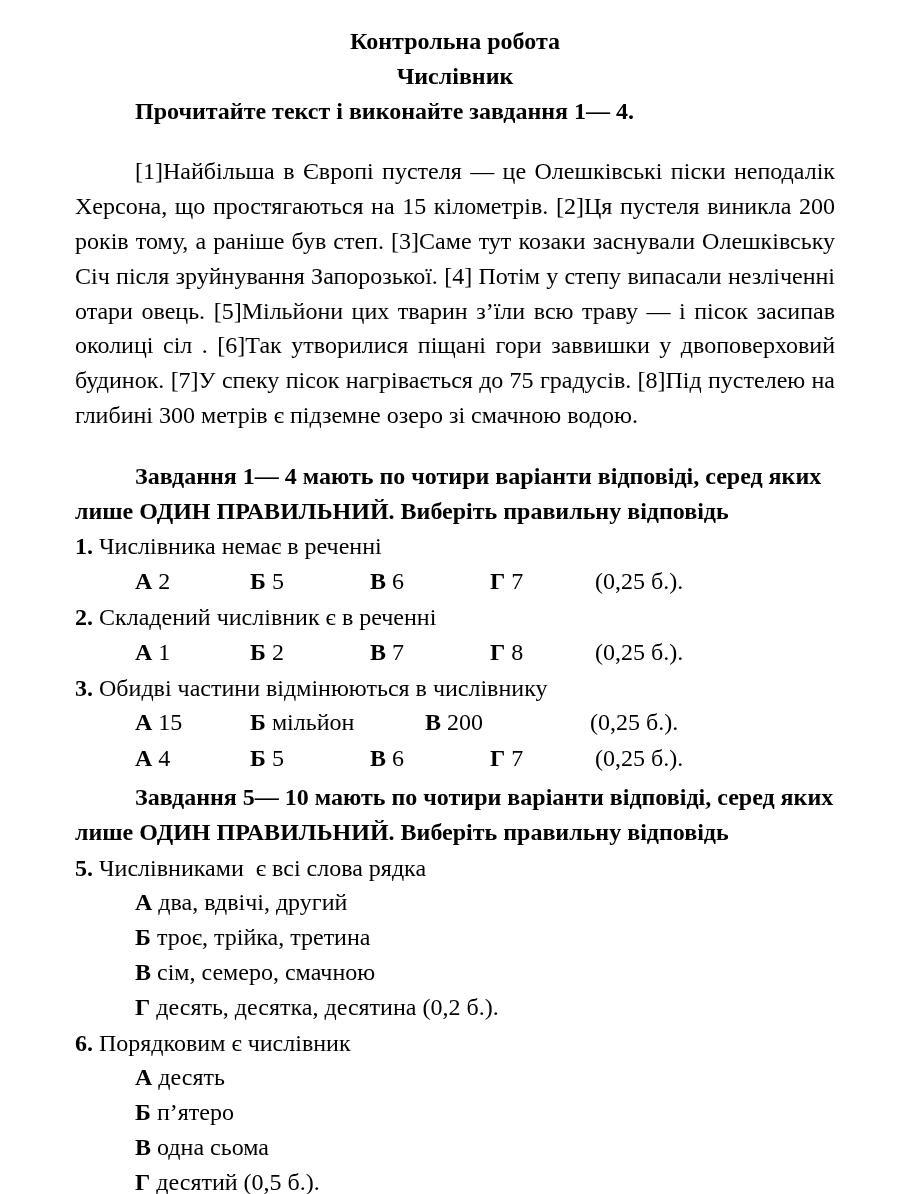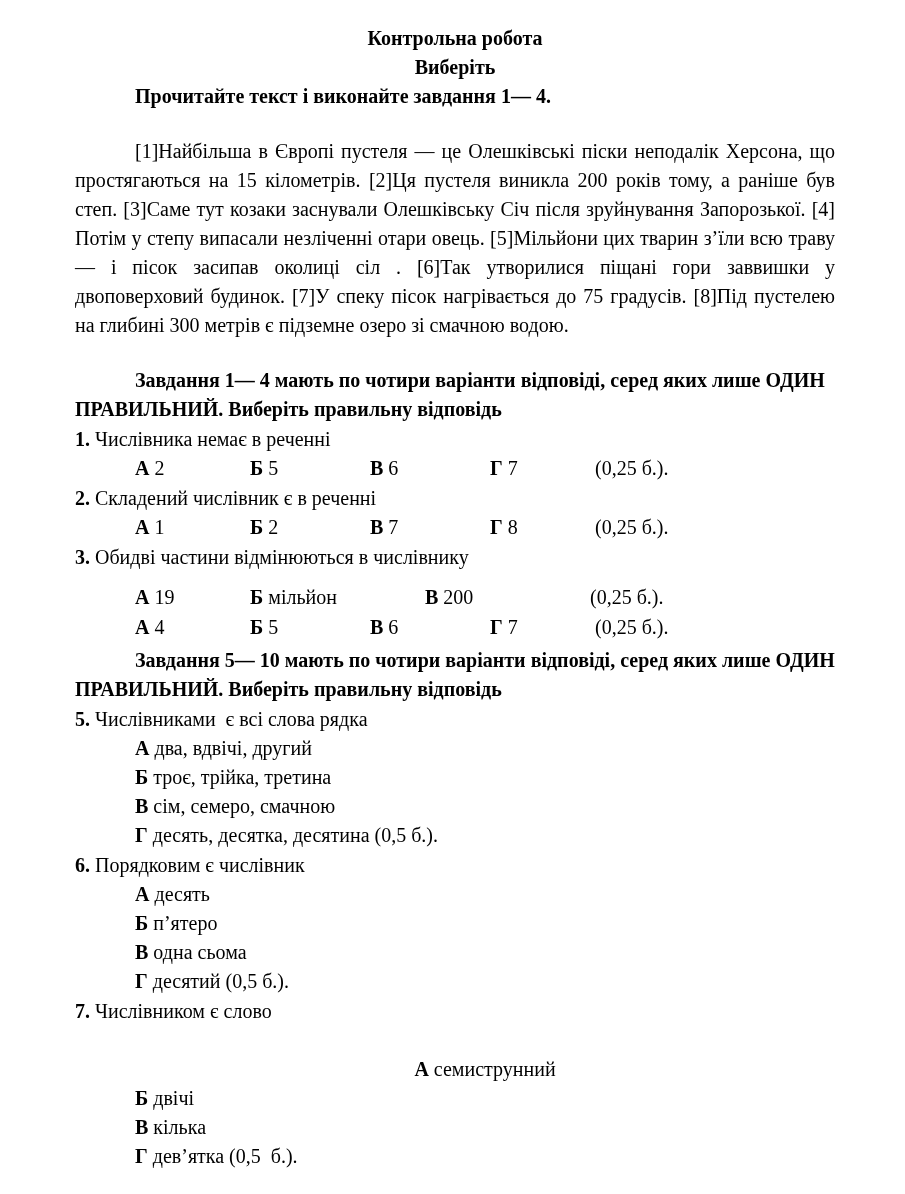--- a/index.html
+++ b/index.html
@@ -12,21 +12,21 @@
     height: 1194px;
     font-family: "Liberation Serif", "DejaVu Serif", serif;
     color: #000000;
     overflow: hidden;
   }
   .page {
     box-sizing: border-box;
     width: 905px;
     height: 1194px;
     padding: 24px 70px 10px 75px;
-    font-size: 20px;
+    font-size: 24px;
     line-height: 1.45;
   }
   .title-line {
     text-align: center;
     font-weight: bold;
   }
   .instruction {
     font-weight: bold;
     text-indent: 60px;
     white-space: pre-wrap;
@@ -50,37 +50,37 @@
     padding-left: 60px;
     white-space: nowrap;
   }
   .opt { display: inline-block; }
   .opt b { font-weight: bold; }
   .opt .opt-val { white-space: pre-wrap; }
   .w1 { min-width: 115px; }
   .w2 { min-width: 120px; }
   .w3 { min-width: 120px; }
   .w4 { min-width: 105px; }
-  .wideB { min-width: 175px; margin-top: 11px; }
+  .wideB { min-width: 175px; }
   .wideV { min-width: 165px; }
   .points { white-space: pre-wrap; }
   .opt-line {
     padding-left: 60px;
   }
   .opt-line b { font-weight: bold; }
   .opt-line .opt-val { white-space: pre-wrap; margin-top: 28px; }
   .gap-before { margin-top: 29px; text-align: center; }
 </style>
 </head>
 <body>
 
 <div class="page">
 
   <div class="title-line">Контрольна робота</div>
-  <div class="title-line">Виберіть</div>
+  <div class="title-line">Числівник</div>
   <div class="instruction">Прочитайте текст і виконайте завдання 1— 4.</div>
 
   <div class="passage">[1]Найбільша в Європі пустеля — це Олешківські піски неподалік Херсона, що простягаються на 15 кілометрів. [2]Ця пустеля виникла 200 років тому, а раніше був степ. [3]Саме тут козаки заснували Олешківську Січ після зруйнування Запорозької. [4] Потім у степу випасали незліченні отари овець. [5]Мільйони цих тварин з’їли всю траву — і пісок засипав околиці сіл . [6]Так утворилися піщані гори заввишки у двоповерховий будинок. [7]У спеку пісок нагрівається до 75 градусів. [8]Під пустелею на глибині 300 метрів є підземне озеро зі смачною водою.</div>
 
   <div class="section-heading">Завдання 1— 4 мають по чотири варіанти відповіді, серед яких лише ОДИН ПРАВИЛЬНИЙ. Виберіть правильну відповідь</div>
 
   <div class="question" style="">
     <div class="q-line">
       <b>1.</b>
       <span class="q-text">Числівника немає в реченні</span>
@@ -99,41 +99,41 @@
       <span class="opt w1"><b>А</b> <span class="opt-val">1</span></span><span class="opt w2"><b>Б</b> <span class="opt-val">2</span></span><span class="opt w3"><b>В</b> <span class="opt-val">7</span></span><span class="opt w4"><b>Г</b> <span class="opt-val">8</span></span><span class="points">(0,25 б.).</span>
     </div>
   </div>
 
   <div class="question">
     <div class="q-line">
       <b>3.</b>
       <span class="q-text">Обидві частини відмінюються в числівнику</span>
     </div>
     <div class="opts-row">
-      <span class="opt w1"><b>А</b> <span class="opt-val">19</span></span><span class="opt wideB"><b>Б</b> <span class="opt-val">мільйон</span></span><span class="opt wideV"><b>В</b> <span class="opt-val">200</span></span><span class="points">(0,25 б.).</span>
+      <span class="opt w1"><b>А</b> <span class="opt-val">15</span></span><span class="opt wideB"><b>Б</b> <span class="opt-val">мільйон</span></span><span class="opt wideV"><b>В</b> <span class="opt-val">200</span></span><span class="points">(0,25 б.).</span>
     </div>
   </div>
 
   <div class="question">
     <div class="opts-row">
       <span class="opt w1"><b>А</b> <span class="opt-val">4</span></span><span class="opt w2"><b>Б</b> <span class="opt-val">5</span></span><span class="opt w3"><b>В</b> <span class="opt-val">6</span></span><span class="opt w4"><b>Г</b> <span class="opt-val">7</span></span><span class="points">(0,25 б.).</span>
     </div>
   </div>
 
   <div class="section-heading" style="margin-top:4px;">Завдання 5— 10 мають по чотири варіанти відповіді, серед яких лише ОДИН ПРАВИЛЬНИЙ. Виберіть правильну відповідь</div>
 
   <div class="question">
     <div class="q-line">
       <b>5.</b>
       <span class="q-text">Числівниками  є всі слова рядка</span>
     </div>
     <div class="opt-line"><b>А</b> <span class="opt-val">два, вдвічі, другий</span></div>
     <div class="opt-line"><b>Б</b> <span class="opt-val">троє, трійка, третина</span></div>
     <div class="opt-line"><b>В</b> <span class="opt-val">сім, семеро, смачною</span></div>
-    <div class="opt-line"><b>Г</b> <span class="opt-val">десять, десятка, десятина (0,5 б.).</span></div>
+    <div class="opt-line"><b>Г</b> <span class="opt-val">десять, десятка, десятина (0,2 б.).</span></div>
   </div>
 
   <div class="question">
     <div class="q-line">
       <b>6.</b>
       <span class="q-text">Порядковим є числівник</span>
     </div>
     <div class="opt-line"><b>А</b> <span class="opt-val">десять</span></div>
     <div class="opt-line"><b>Б</b> <span class="opt-val">п’ятеро</span></div>
     <div class="opt-line"><b>В</b> <span class="opt-val">одна сьома</span></div>

